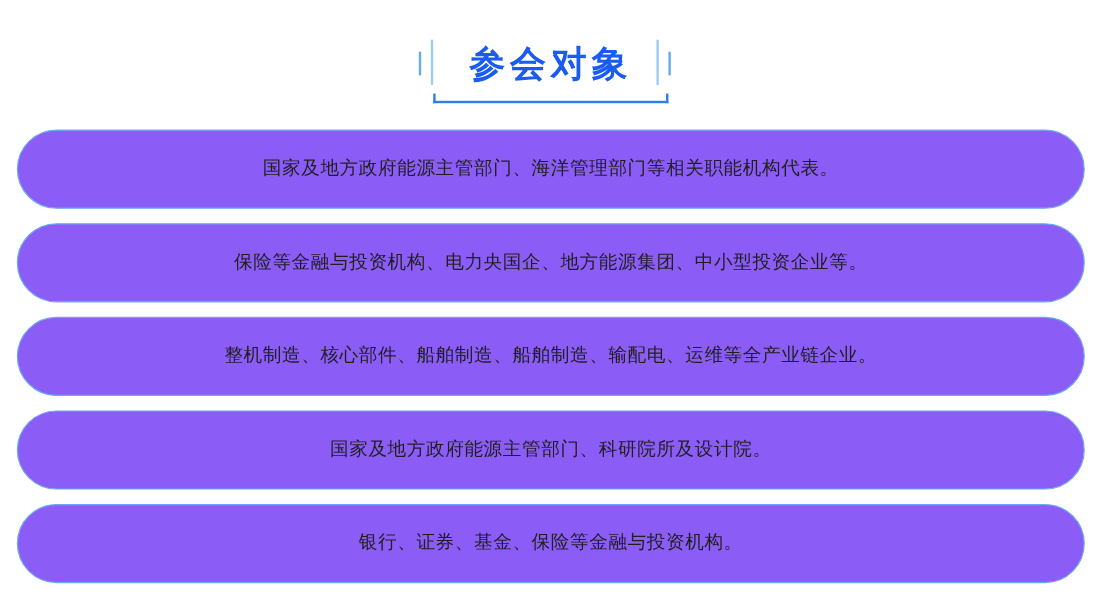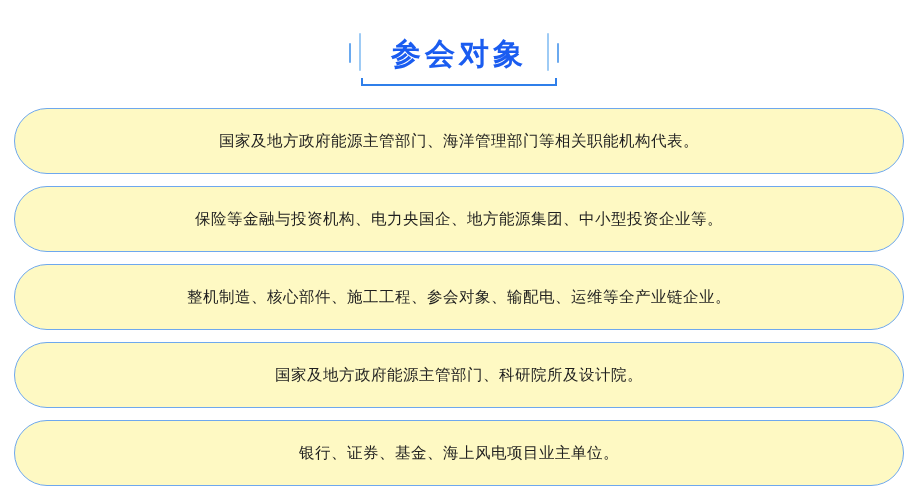--- a/index.html
+++ b/index.html
@@ -91,21 +91,21 @@
     padding: 0 14px;
     display: flex;
     flex-direction: column;
     gap: 12px;
   }
   .pill {
     position: relative;
     height: 66px;
     border: 1px solid #6ea8ee;
     border-radius: 34px;
-    background: #fef9c3;
+    background: #8b5cf6;
     display: flex;
     align-items: center;
     justify-content: center;
     box-sizing: border-box;
   }
   .pill-text {
     font-size: 15.5px;
     color: #1f1f1f;
     letter-spacing: 0.5px;
     line-height: 1.4;
@@ -137,25 +137,25 @@
 
     <div class="pill">
       <div class="pill-text">国家及地方政府能源主管部门、海洋管理部门等相关职能机构代表。</div>
     </div>
 
     <div class="pill">
       <div class="pill-text">保险等金融与投资机构、电力央国企、地方能源集团、中小型投资企业等。</div>
     </div>
 
     <div class="pill">
-      <div class="pill-text">整机制造、核心部件、施工工程、参会对象、输配电、运维等全产业链企业。</div>
+      <div class="pill-text">整机制造、核心部件、船舶制造、船舶制造、输配电、运维等全产业链企业。</div>
     </div>
 
     <div class="pill">
       <div class="pill-text">国家及地方政府能源主管部门、科研院所及设计院。</div>
     </div>
 
     <div class="pill">
-      <div class="pill-text">银行、证券、基金、海上风电项目业主单位。</div>
+      <div class="pill-text">银行、证券、基金、保险等金融与投资机构。</div>
     </div>
 
   </div>
 </div>
 
 </body></html>

